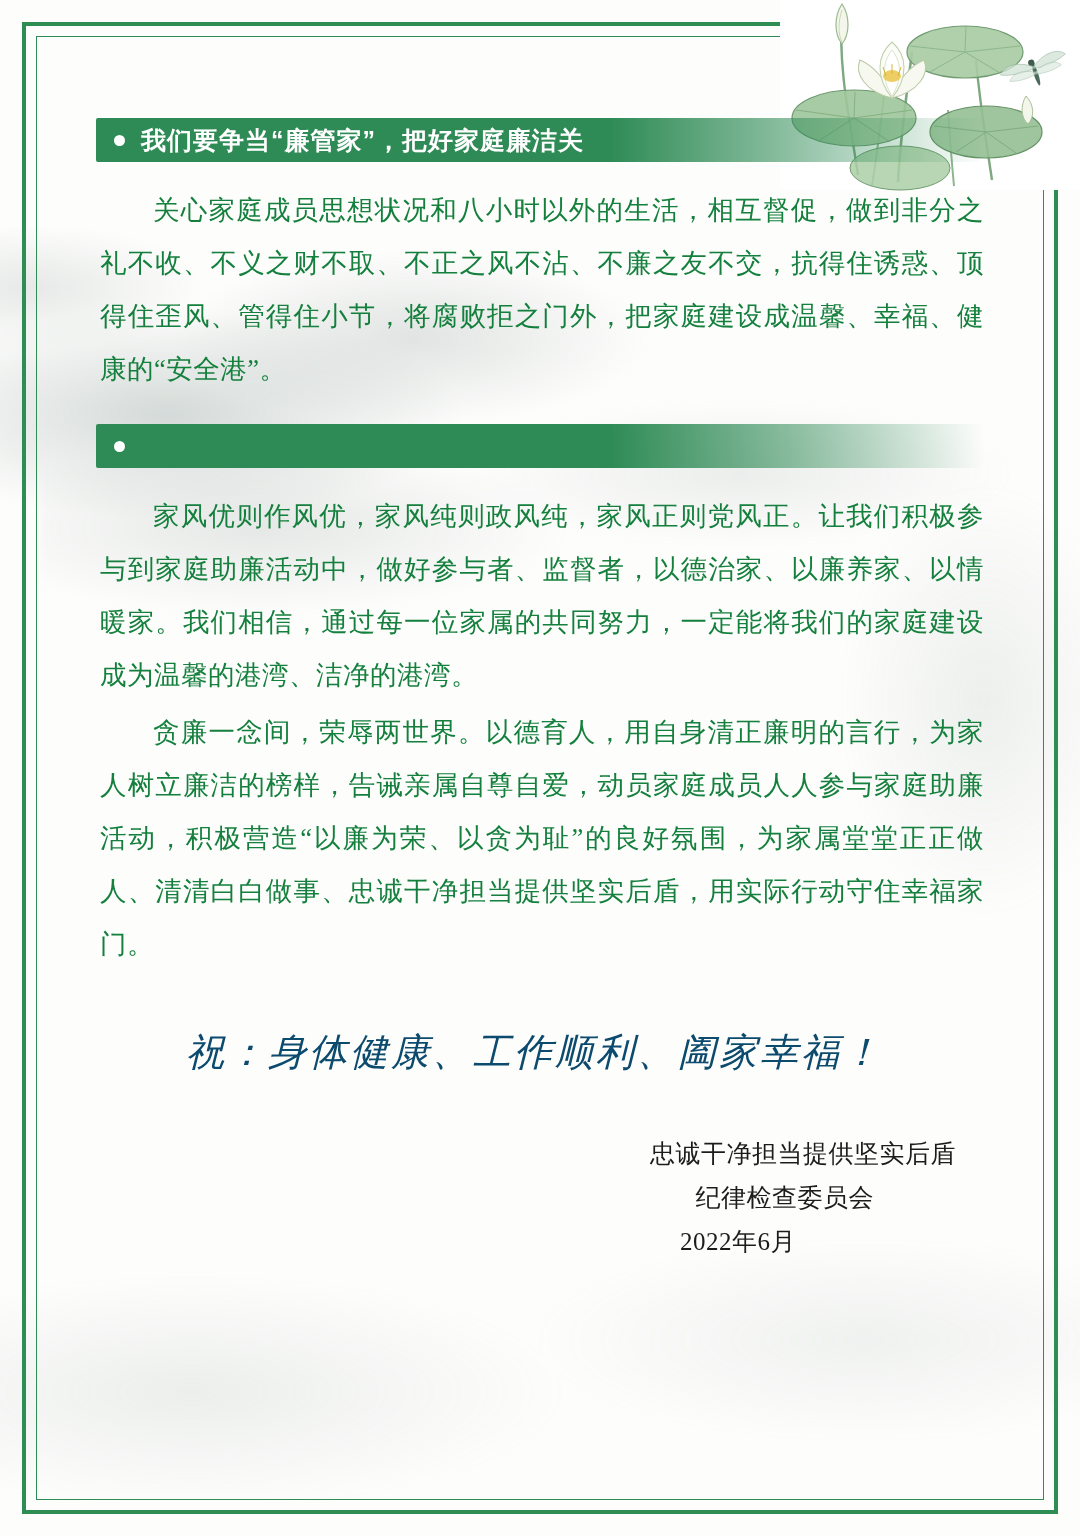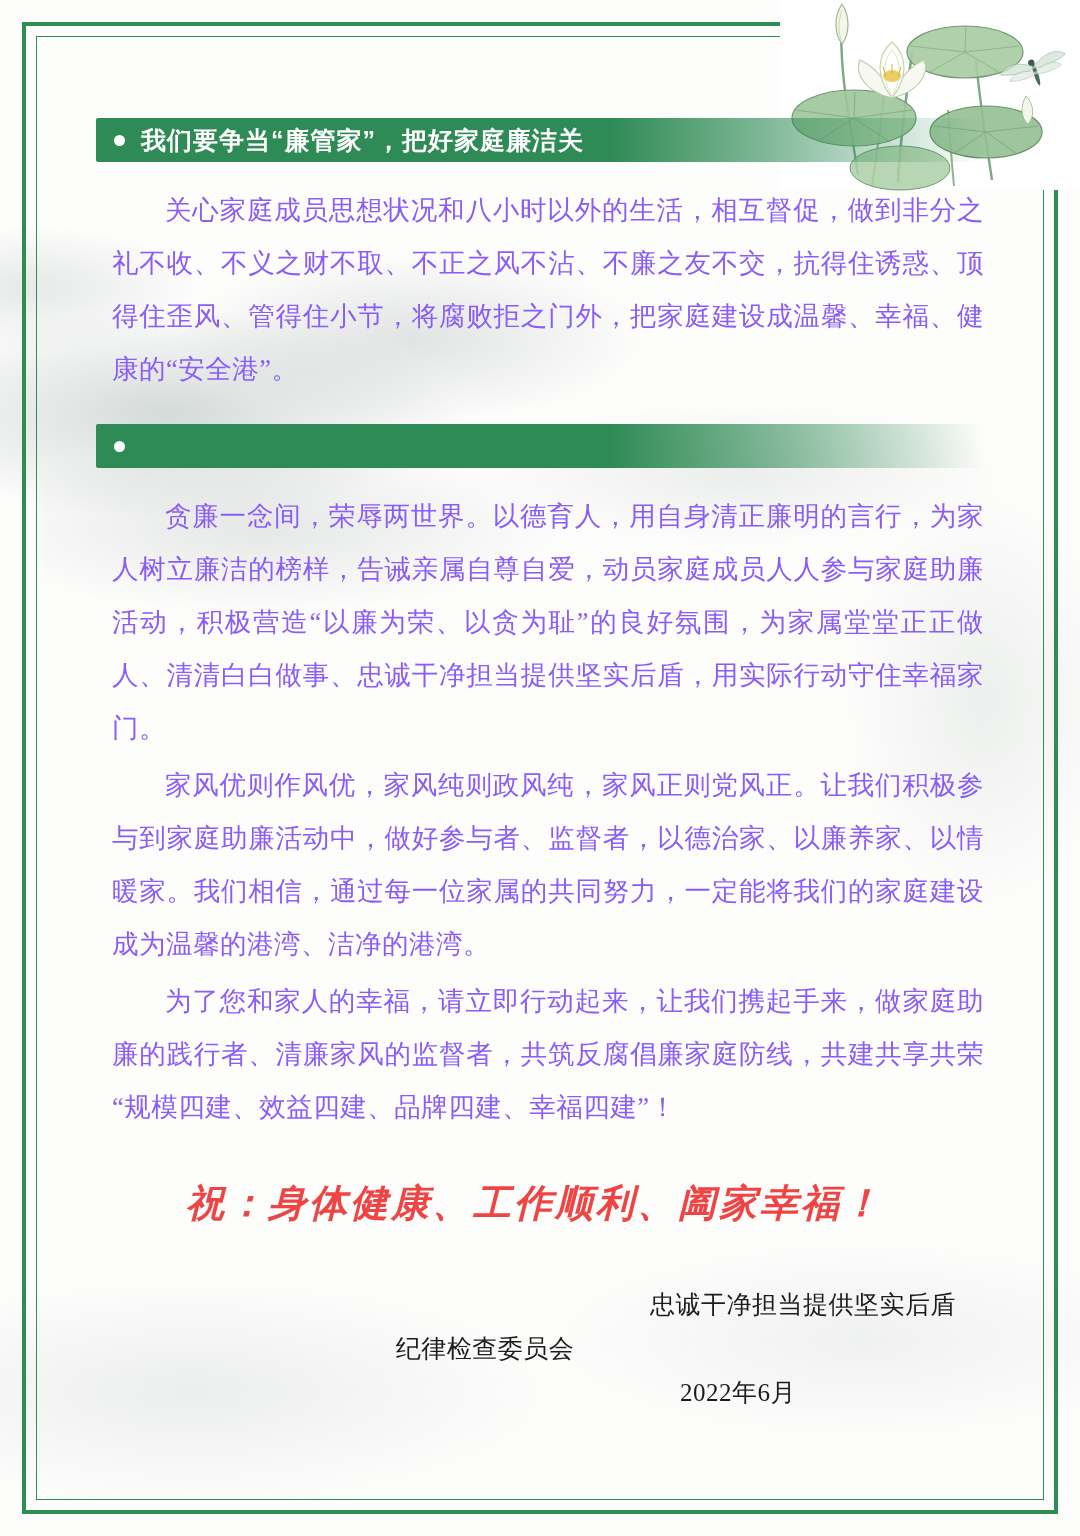--- a/index.html
+++ b/index.html
@@ -139,58 +139,57 @@
     font-family: "Liberation Sans", "DejaVu Sans", sans-serif;
     font-weight: bold;
     font-size: 25px;
     letter-spacing: 1px;
     white-space: nowrap;
   }
 
   .para {
     font-size: 26.5px;
     line-height: 53px;
-    color: #8b5cf6;
+    color: #15803d;
     text-align: justify;
     text-indent: 2em;
-    margin: 0 0 4px 16px;
+    margin: 0 0 4px 4px;
     letter-spacing: 0.5px;
   }
   .block {
     margin-bottom: 16px;
   }
   .gap-after-section {
     margin-bottom: 28px;
   }
 
   .wish {
-    margin-top: 44px;
+    margin-top: 56px;
     margin-left: 90px;
     font-family: "Liberation Serif", "DejaVu Serif", serif;
     font-style: italic;
-    font-weight: bold;
+    font-weight: normal;
     font-size: 38px;
-    color: #ef4444;
+    color: #0c4a6e;
     letter-spacing: 3px;
   }
 
   .signature {
     margin-top: 54px;
     text-align: right;
     padding-right: 28px;
   }
   .signature div {
     font-size: 25px;
     line-height: 44px;
     color: #1c1c1c;
     letter-spacing: 0.5px;
   }
   .sig-line2 {
     padding-right: 82px;
-    text-align: center;
   }
   .sig-line3 {
     padding-right: 160px;
   }
 </style>
 </head>
 <body>
 
 <div class="page">
 
@@ -280,23 +279,22 @@
       <span class="title">我们要争当“廉管家”，把好家庭廉洁关</span>
     </div>
     <div class="block gap-after-section">
       <p class="para">关心家庭成员思想状况和八小时以外的生活，相互督促，做到非分之礼不收、不义之财不取、不正之风不沾、不廉之友不交，抗得住诱惑、顶得住歪风、管得住小节，将腐败拒之门外，把家庭建设成温馨、幸福、健康的“安全港”。</p>
     </div>
 
     <div class="section-head">
       <span class="dot"></span>
     </div>
     <div class="block">
+      <p class="para">家风优则作风优，家风纯则政风纯，家风正则党风正。让我们积极参与到家庭助廉活动中，做好参与者、监督者，以德治家、以廉养家、以情暖家。我们相信，通过每一位家属的共同努力，一定能将我们的家庭建设成为温馨的港湾、洁净的港湾。</p>
       <p class="para">贪廉一念间，荣辱两世界。以德育人，用自身清正廉明的言行，为家人树立廉洁的榜样，告诫亲属自尊自爱，动员家庭成员人人参与家庭助廉活动，积极营造“以廉为荣、以贪为耻”的良好氛围，为家属堂堂正正做人、清清白白做事、忠诚干净担当提供坚实后盾，用实际行动守住幸福家门。</p>
-      <p class="para">家风优则作风优，家风纯则政风纯，家风正则党风正。让我们积极参与到家庭助廉活动中，做好参与者、监督者，以德治家、以廉养家、以情暖家。我们相信，通过每一位家属的共同努力，一定能将我们的家庭建设成为温馨的港湾、洁净的港湾。</p>
-      <p class="para">为了您和家人的幸福，请立即行动起来，让我们携起手来，做家庭助廉的践行者、清廉家风的监督者，共筑反腐倡廉家庭防线，共建共享共荣“规模四建、效益四建、品牌四建、幸福四建”！</p>
     </div>
 
     <div class="wish">祝：身体健康、工作顺利、阖家幸福！</div>
 
     <div class="signature">
       <div class="sig-line1">忠诚干净担当提供坚实后盾</div>
       <div class="sig-line2">纪律检查委员会</div>
       <div class="sig-line3">2022年6月</div>
     </div>
 

